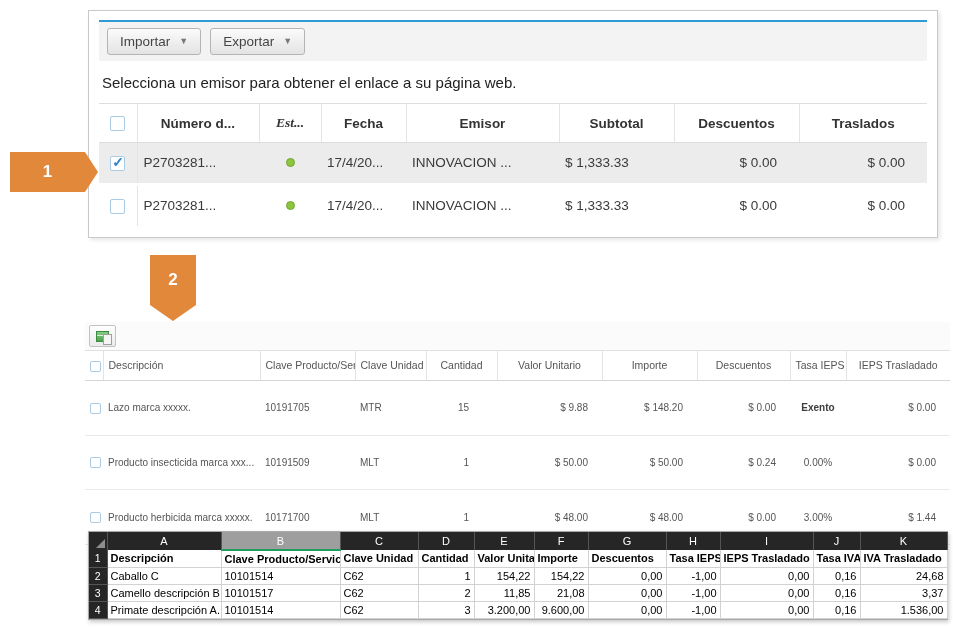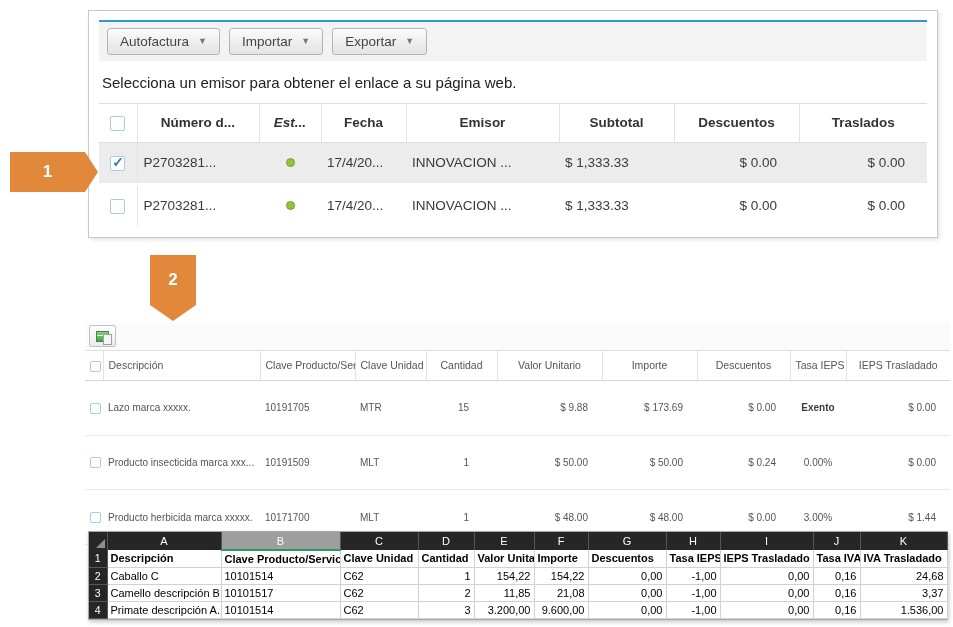--- a/index.html
+++ b/index.html
@@ -22,21 +22,21 @@
 
   .inv-table { width: 100%; border-collapse: collapse; table-layout: fixed; font-size: 13.5px; color: #3a3a3a; }
   .inv-table th { font-weight: bold; color: #333; text-align: center; padding: 11px 6px;
                   border-top: 1px solid #ddd; border-bottom: 1px solid #ddd; border-left: 1px solid #e4e4e4;
                   overflow: hidden; white-space: nowrap; }
   .inv-table th:first-child { border-left: none; }
   .inv-table td { padding: 12px 6px; overflow: hidden; white-space: nowrap; }
   .inv-table td.cbcell, .inv-table th.cbcell { border-right: 1px solid #e4e4e4; text-align: center; }
   .inv-table tbody tr { border-bottom: 3px solid #fff; }
   .row-selected td { background: #ececec; }
-  .italic { font-style: italic; }
+  .italic { font-style: italic; font-family: Liberation Serif, serif; }
   .ctr { text-align: center; }
   .num { text-align: right; padding-right: 22px !important; margin-top: 18px; }
   .hctr { text-align: center !important; }
 
   .cb { width: 15px; height: 15px; border: 1px solid #a9cbe4; border-radius: 2px; background: #fff;
         display: inline-block; position: relative; vertical-align: middle; }
   .cb.checked::after { content: "✓"; position: absolute; left: 1px; top: -3px; color: #2f82c3;
                        font-weight: bold; font-size: 14px; }
   .cb.small { width: 11px; height: 11px; }
   .dot { width: 9px; height: 9px; border-radius: 50%; background: #8cc63f; border: 1px solid #6ea430;
@@ -103,24 +103,20 @@
   .xl-h { font-weight: bold; }
 </style>
 </head>
 <body>
 
 <div class="canvas">
 
   <div class="top-panel">
     <div class="tp-inner">
       <div class="tp-toolbar">
-        <div class="btn">
-          <span>Autofactura</span>
-          <span class="caret"></span>
-        </div>
         <div class="btn">
           <span>Importar</span>
           <span class="caret"></span>
         </div>
         <div class="btn">
           <span>Exportar</span>
           <span class="caret"></span>
         </div>
       </div>
 
@@ -224,21 +220,21 @@
         </tr>
       </thead>
       <tbody>
         <tr>
           <td class="cbcell"><span class="cb small"></span></td>
           <td>Lazo marca xxxxx.</td>
           <td>10191705</td>
           <td>MTR</td>
           <td class="qty">15</td>
           <td class="num">$ 9.88</td>
-          <td class="num">$ 173.69</td>
+          <td class="num">$ 148.20</td>
           <td class="num">$ 0.00</td>
           <td class="ctr bold">Exento</td>
           <td class="num">$ 0.00</td>
         </tr>
         <tr>
           <td class="cbcell"><span class="cb small"></span></td>
           <td>Producto insecticida marca xxx...</td>
           <td>10191509</td>
           <td>MLT</td>
           <td class="qty">1</td>

